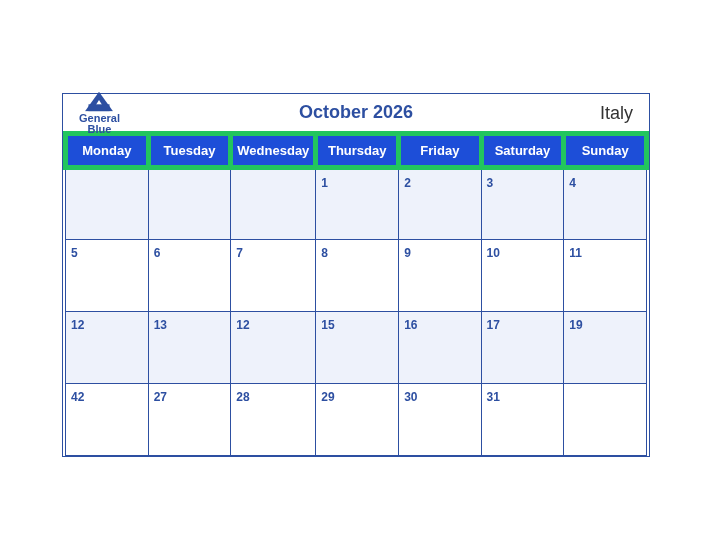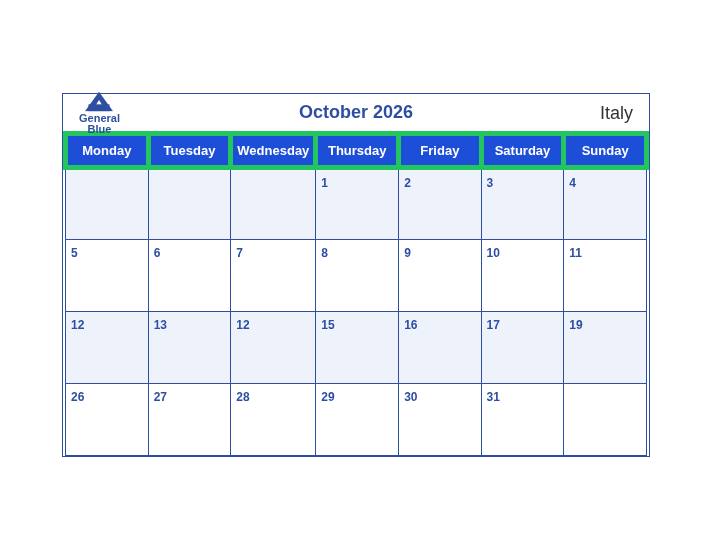--- a/index.html
+++ b/index.html
@@ -153,21 +153,21 @@
         <tr>
           <td><span class="day-number">12</span></td>
           <td><span class="day-number">13</span></td>
           <td><span class="day-number">12</span></td>
           <td><span class="day-number">15</span></td>
           <td><span class="day-number">16</span></td>
           <td><span class="day-number">17</span></td>
           <td><span class="day-number">19</span></td>
         </tr>
         <tr>
-          <td><span class="day-number">26</span></td>
+          <td><span class="day-number">42</span></td>
           <td><span class="day-number">27</span></td>
           <td><span class="day-number">28</span></td>
           <td><span class="day-number">29</span></td>
           <td><span class="day-number">30</span></td>
           <td><span class="day-number">31</span></td>
           <td class="empty-cell"></td>
         </tr>
       </tbody>
   </table>
 </div>

